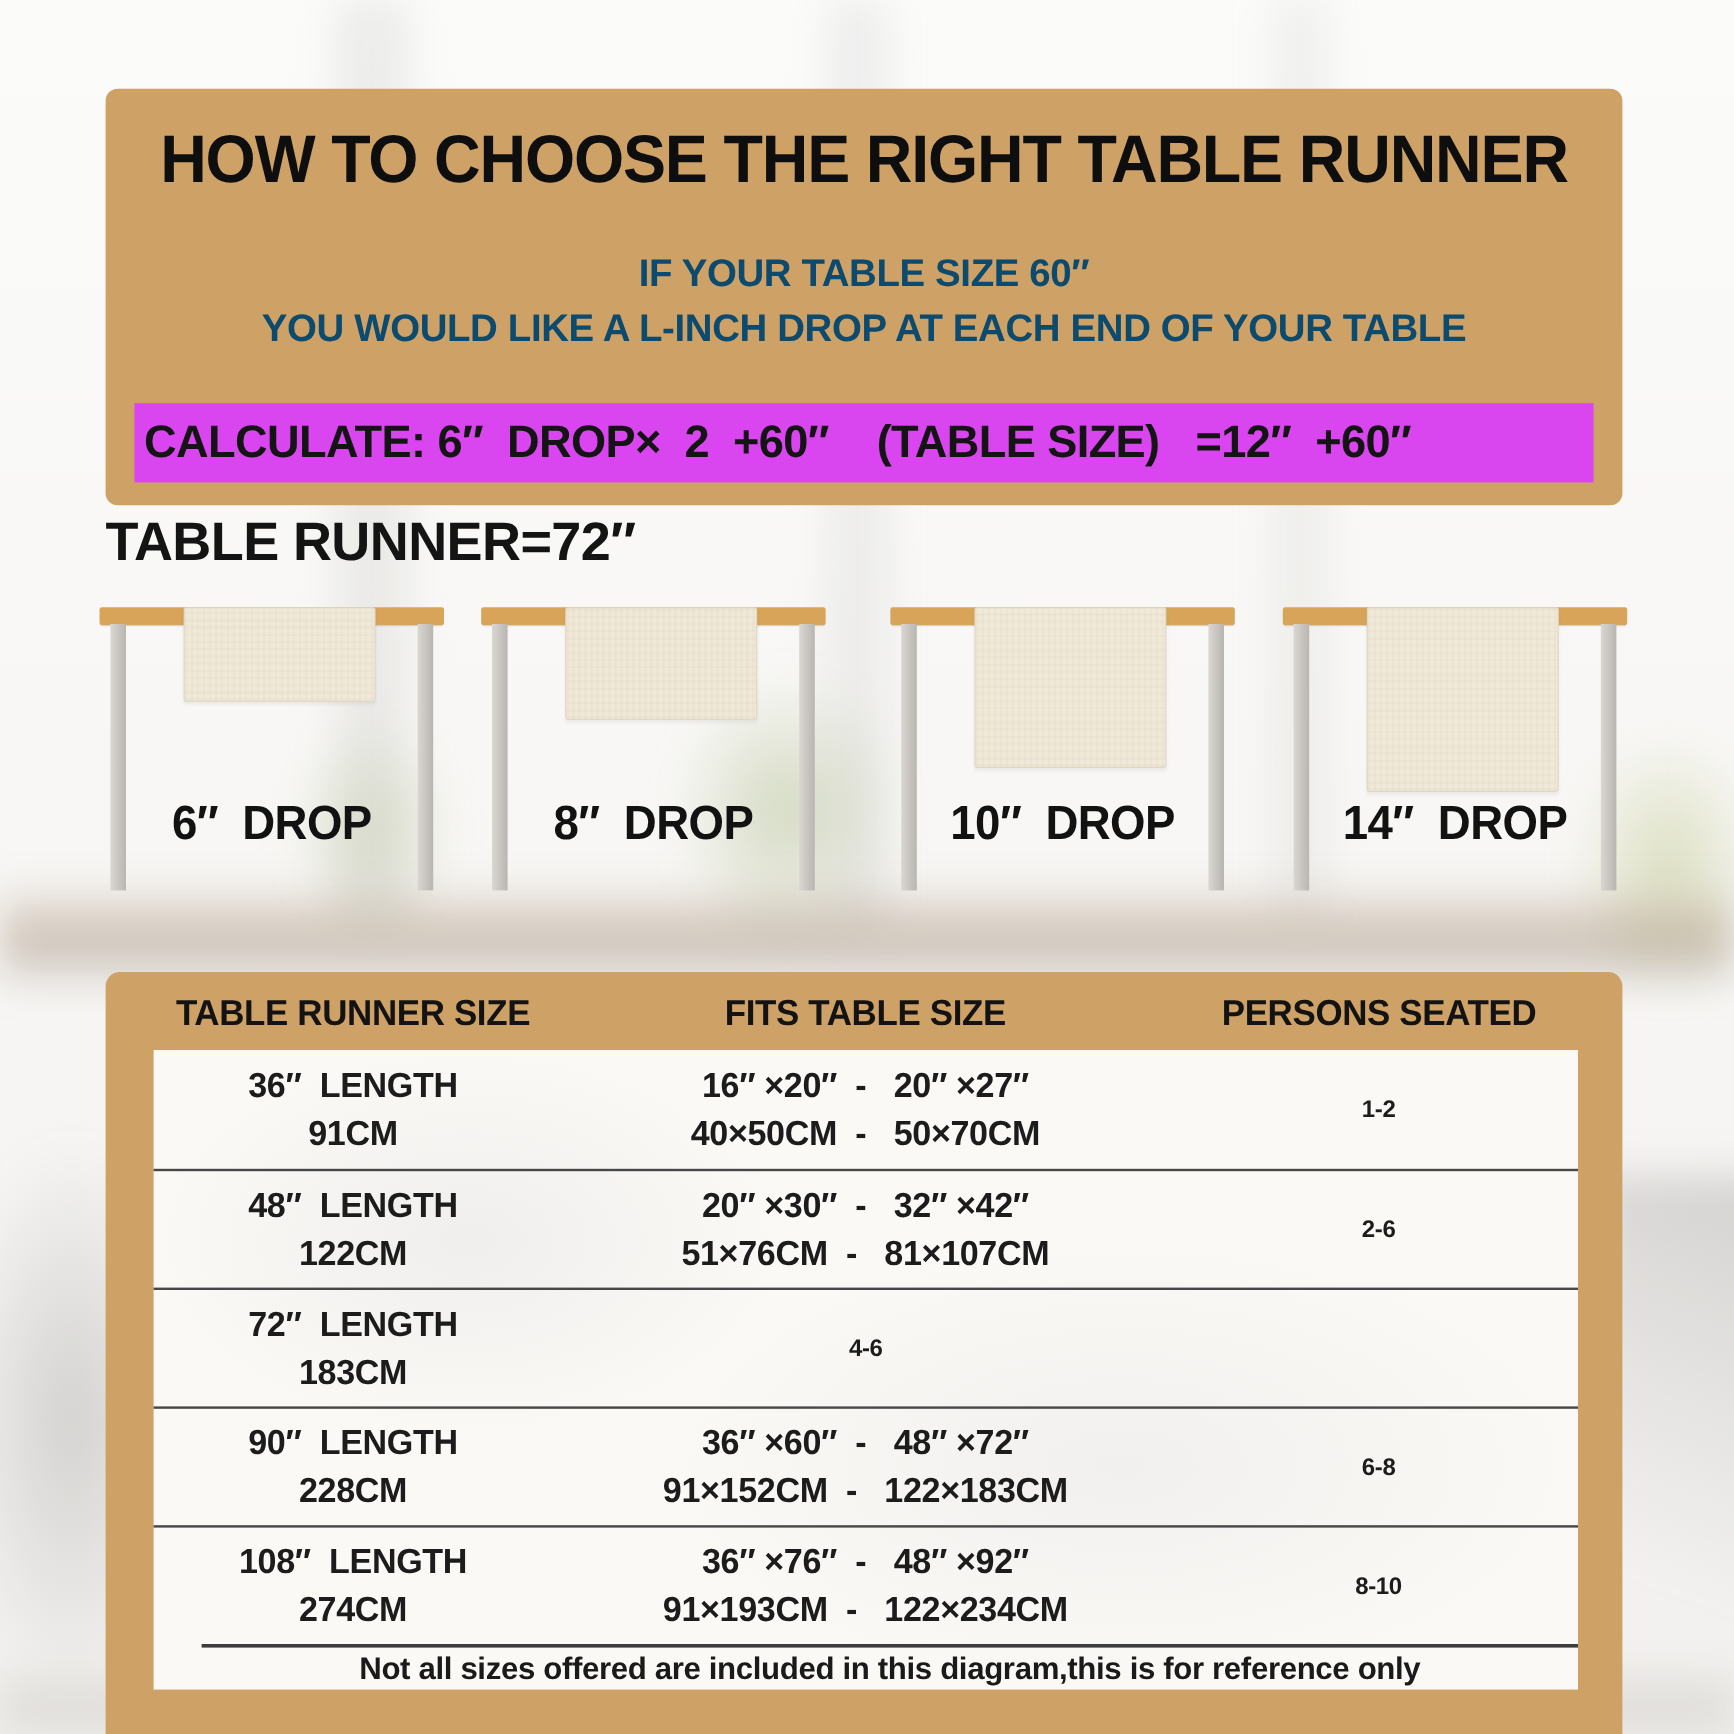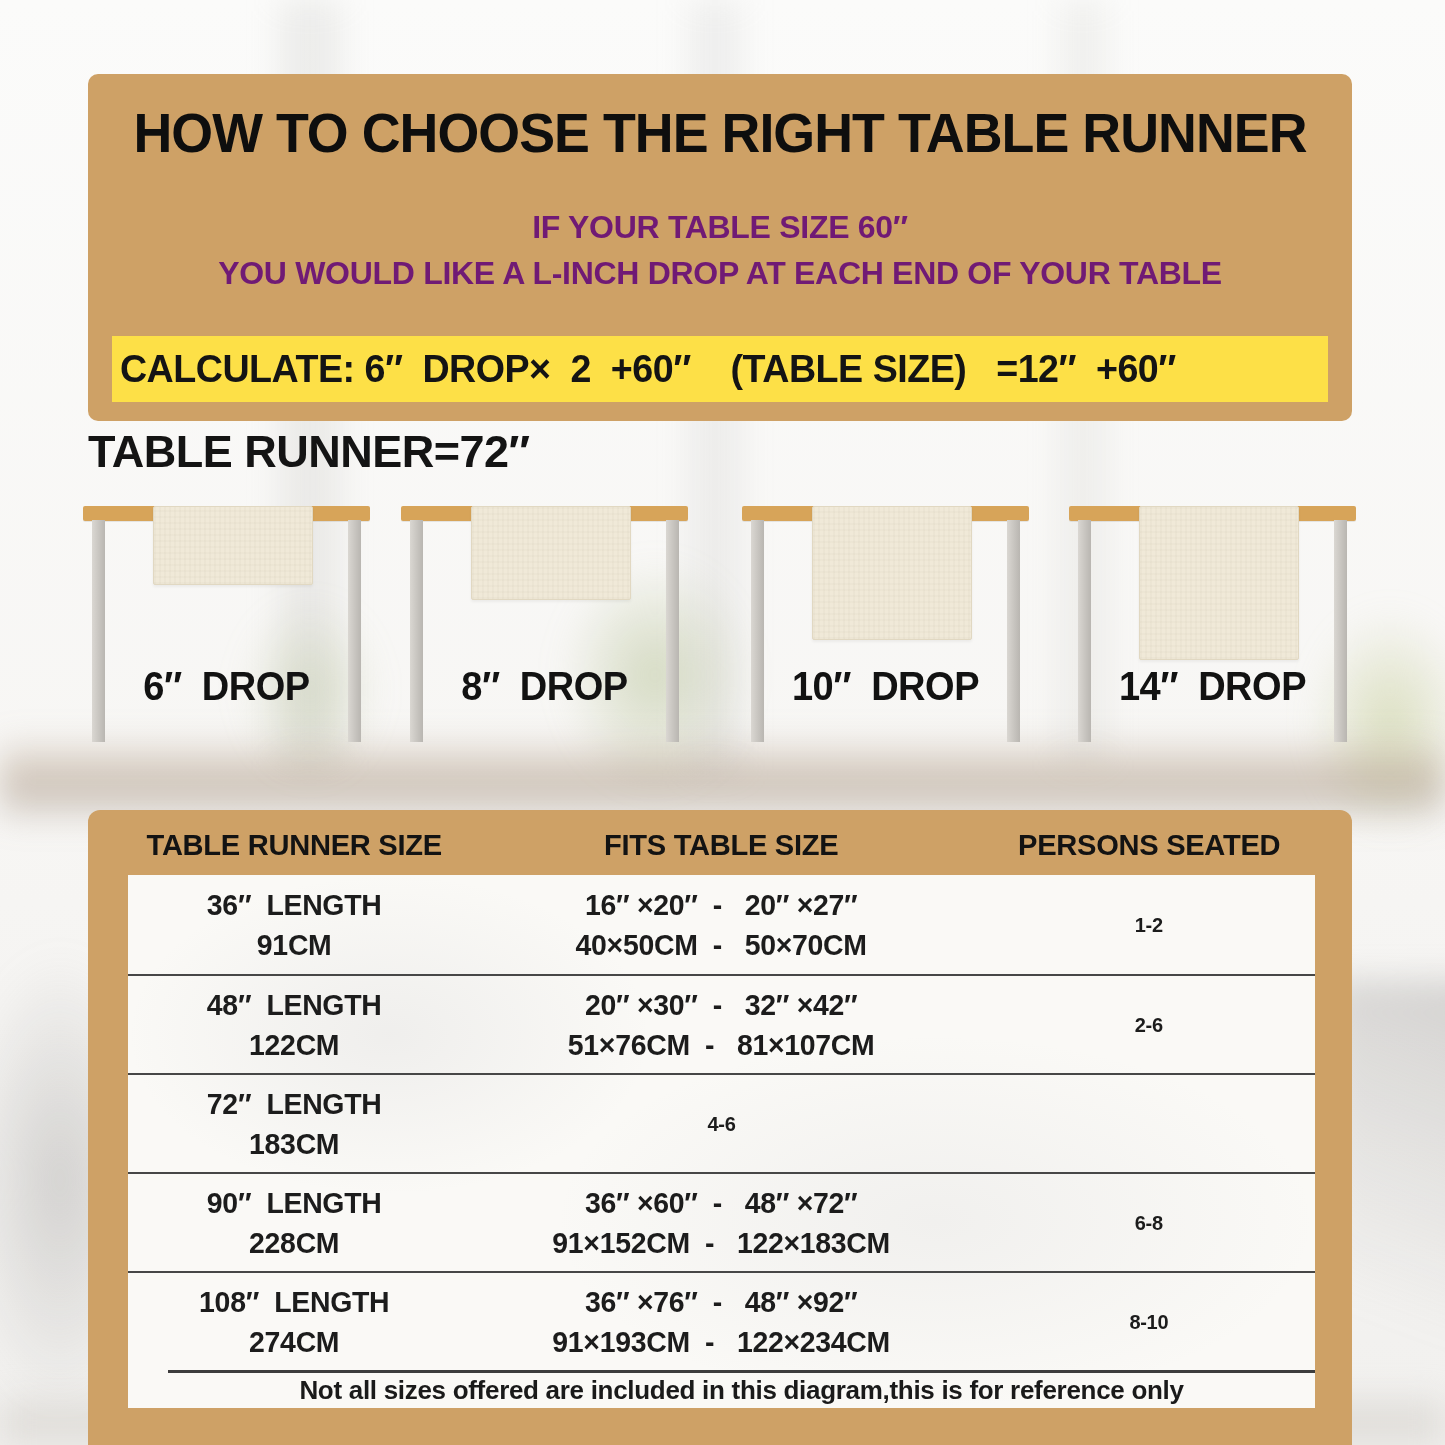--- a/index.html
+++ b/index.html
@@ -17,22 +17,22 @@
   .bg-plant2{left:1310px;top:610px;width:160px;height:220px;background:radial-gradient(closest-side,rgba(196,204,150,.55),rgba(196,204,150,0));}
   .bg-plant3{left:240px;top:600px;width:140px;height:180px;background:radial-gradient(closest-side,rgba(175,188,140,.35),rgba(175,188,140,0));}
   .bg-tableband{left:0;top:735px;width:1445px;height:90px;background:linear-gradient(180deg,rgba(158,132,104,0) 0%,rgba(150,122,92,.38) 45%,rgba(120,96,74,.30) 70%,rgba(150,130,110,0) 100%);}
   .bg-chair1{left:-40px;top:950px;width:200px;height:460px;background:radial-gradient(closest-side,rgba(150,148,146,.35),rgba(150,148,146,0));}
   .bg-chair2{left:1330px;top:980px;width:170px;height:480px;background:linear-gradient(200deg,rgba(160,158,156,.4),rgba(160,158,156,0) 70%);}
   .bg-floor{left:0;top:1400px;width:1445px;height:45px;background:rgba(210,206,200,.5);}
 
   
   .top-box{position:absolute;left:88px;top:30px;width:1264px;height:347px;background:#CEA166;border-radius:10px;margin-top:44px;}
   .main-title{position:absolute;left:0;top:26px;width:100%;text-align:center;font-size:56px;font-weight:bold;letter-spacing:-1px;white-space:nowrap;transform:scaleX(.96);color:#0e0e0e;}
-  .intro{position:absolute;left:0;top:130px;width:100%;text-align:center;font-size:32px;font-weight:bold;letter-spacing:-.3px;line-height:46px;color:#701a75;}
-  .calc-strip{position:absolute;left:24px;top:262px;width:1216px;height:66px;background:#fde047;display:flex;align-items:center;}
+  .intro{position:absolute;left:0;top:130px;width:100%;text-align:center;font-size:32px;font-weight:bold;letter-spacing:-.3px;line-height:46px;color:#0c4a6e;}
+  .calc-strip{position:absolute;left:24px;top:262px;width:1216px;height:66px;background:#d946ef;display:flex;align-items:center;}
   .calc-text{font-size:38px;font-weight:bold;letter-spacing:-.5px;white-space:pre;padding-left:8px;transform:scaleX(.99);transform-origin:left center;}
   .calc-result{position:absolute;left:0;top:352px;width:100%;font-size:45px;font-weight:bold;letter-spacing:-.5px;white-space:pre;}
 
   
   .tfig{position:absolute;top:506px;width:287px;height:250px;}
   .tfig .tabletop{position:absolute;left:0;top:0;width:287px;height:15px;background:#D7A459;border-radius:2px;box-shadow:0 1px 0 rgba(0,0,0,.08);}
   .tfig .leg{position:absolute;top:14px;width:13px;height:222px;background:linear-gradient(90deg,#DAD7D2 0%,#C6C3BE 60%,#B9B6B1 100%);}
   .tfig .leg.l{left:9px;} .tfig .leg.r{left:265px;}
   .tfig .runner{position:absolute;left:70px;top:0;width:158px;background:#F0E9D8;border:1px solid #E1D8C2;border-radius:2px;
     background-image:repeating-linear-gradient(90deg,rgba(120,110,80,.035) 0 2px,rgba(255,255,255,0) 2px 5px),repeating-linear-gradient(0deg,rgba(120,110,80,.03) 0 2px,rgba(255,255,255,0) 2px 6px);

